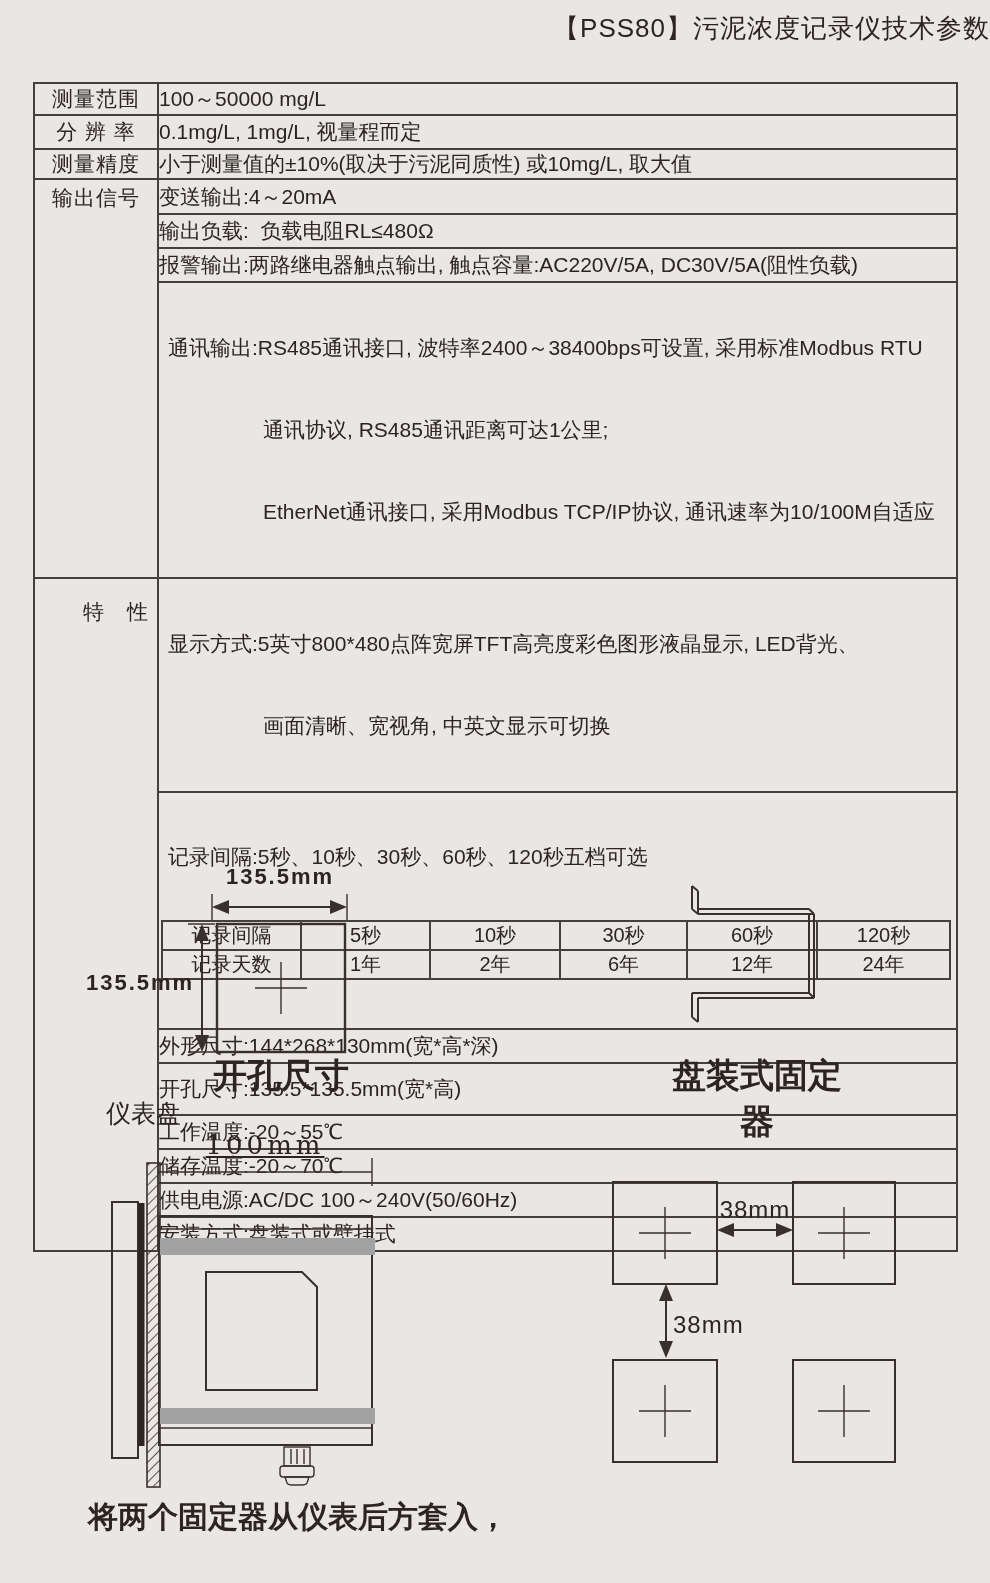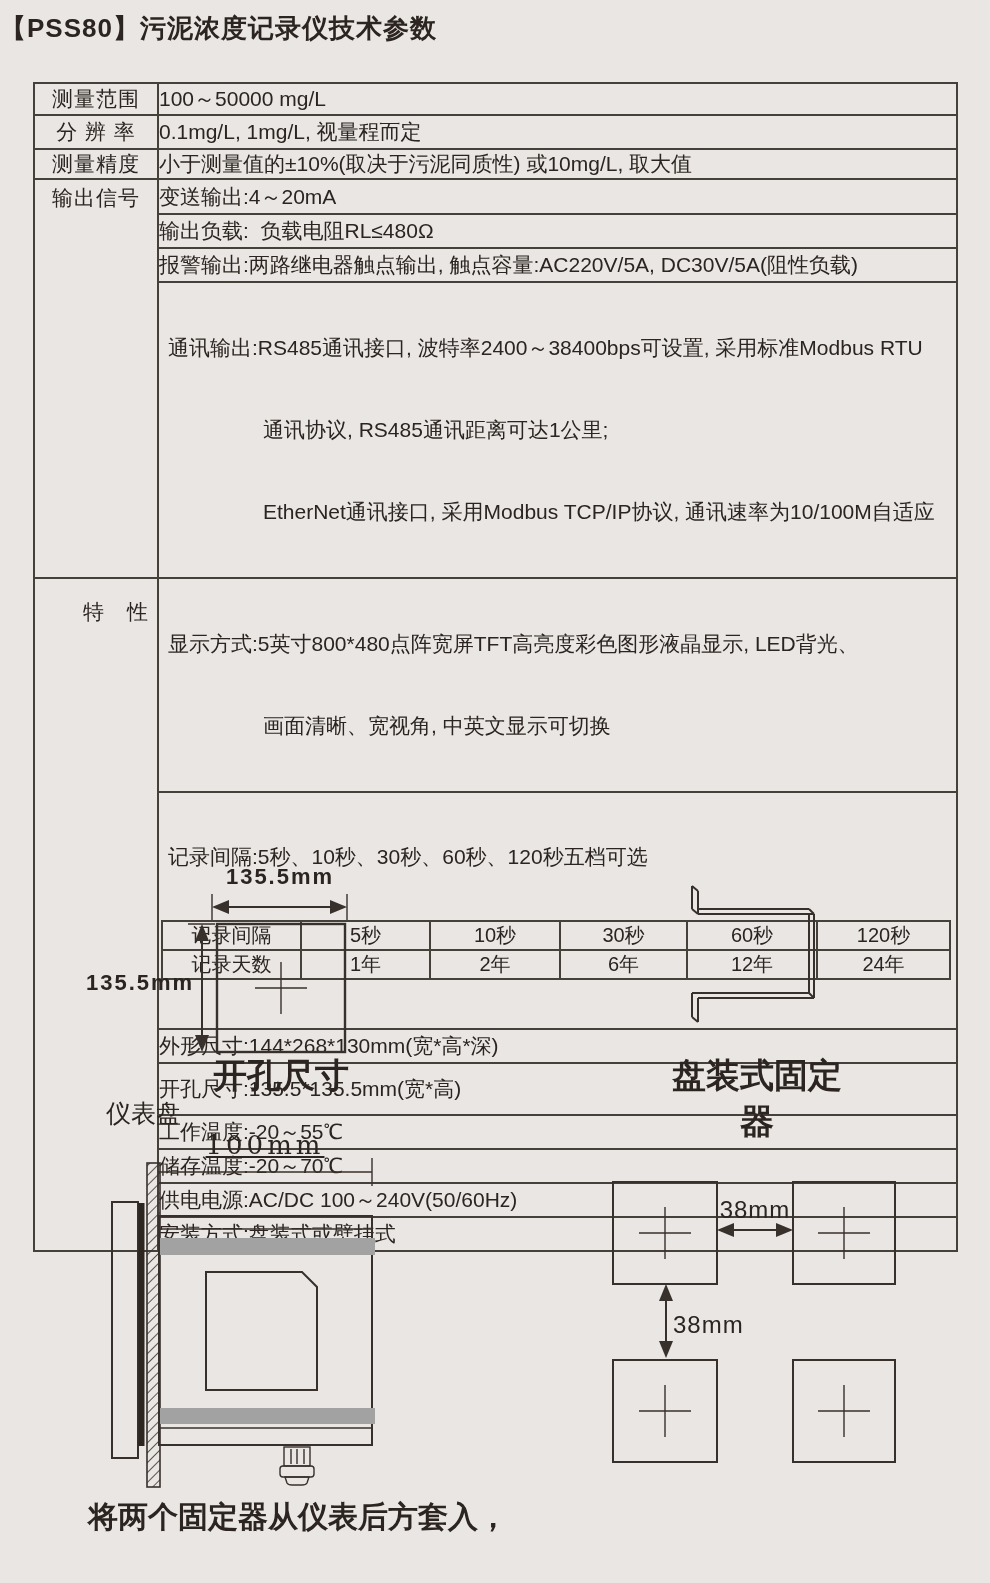--- a/index.html
+++ b/index.html
@@ -4,22 +4,22 @@
 <style>
   :root{
     --background:#e9e6e3; --ink:#2b2420; --line:#38302b;
     --table-border:#46403b; --fixer-gray:#a2a2a2;
   }
   html,body{margin:0;padding:0;background:#cfcdca;}
   .page{position:relative;width:990px;height:1583px;margin:0 auto;overflow:hidden;
         background:var(--background);color:var(--ink);
         font-family:"Liberation Sans",sans-serif;}
   .abs{position:absolute;}
-  .title{position:absolute;left:0;top:11px;width:990px;text-align:left;
-         font-size:26px;font-weight:700;letter-spacing:1px;}
+  .title{position:absolute;left:0;top:11px;width:990px;text-align:right;
+         font-size:26px;font-weight:400;letter-spacing:1px;}
   
   table.spec{position:absolute;left:33px;top:82px;width:925px;border-collapse:collapse;
              table-layout:fixed;}
   table.spec td{border:2px solid var(--table-border);font-size:21px;font-weight:500;
                 white-space:pre;overflow:visible;padding:0;}
   td.lbl{text-align:center;vertical-align:middle;letter-spacing:1px;}
   td.lbl.top{vertical-align:top;padding-top:4px;}
   td.lbl.feat{padding-top:19px;padding-left:40px;}
   td.val{padding-left:9px;vertical-align:middle;}
   td.multi{padding-left:0;}

